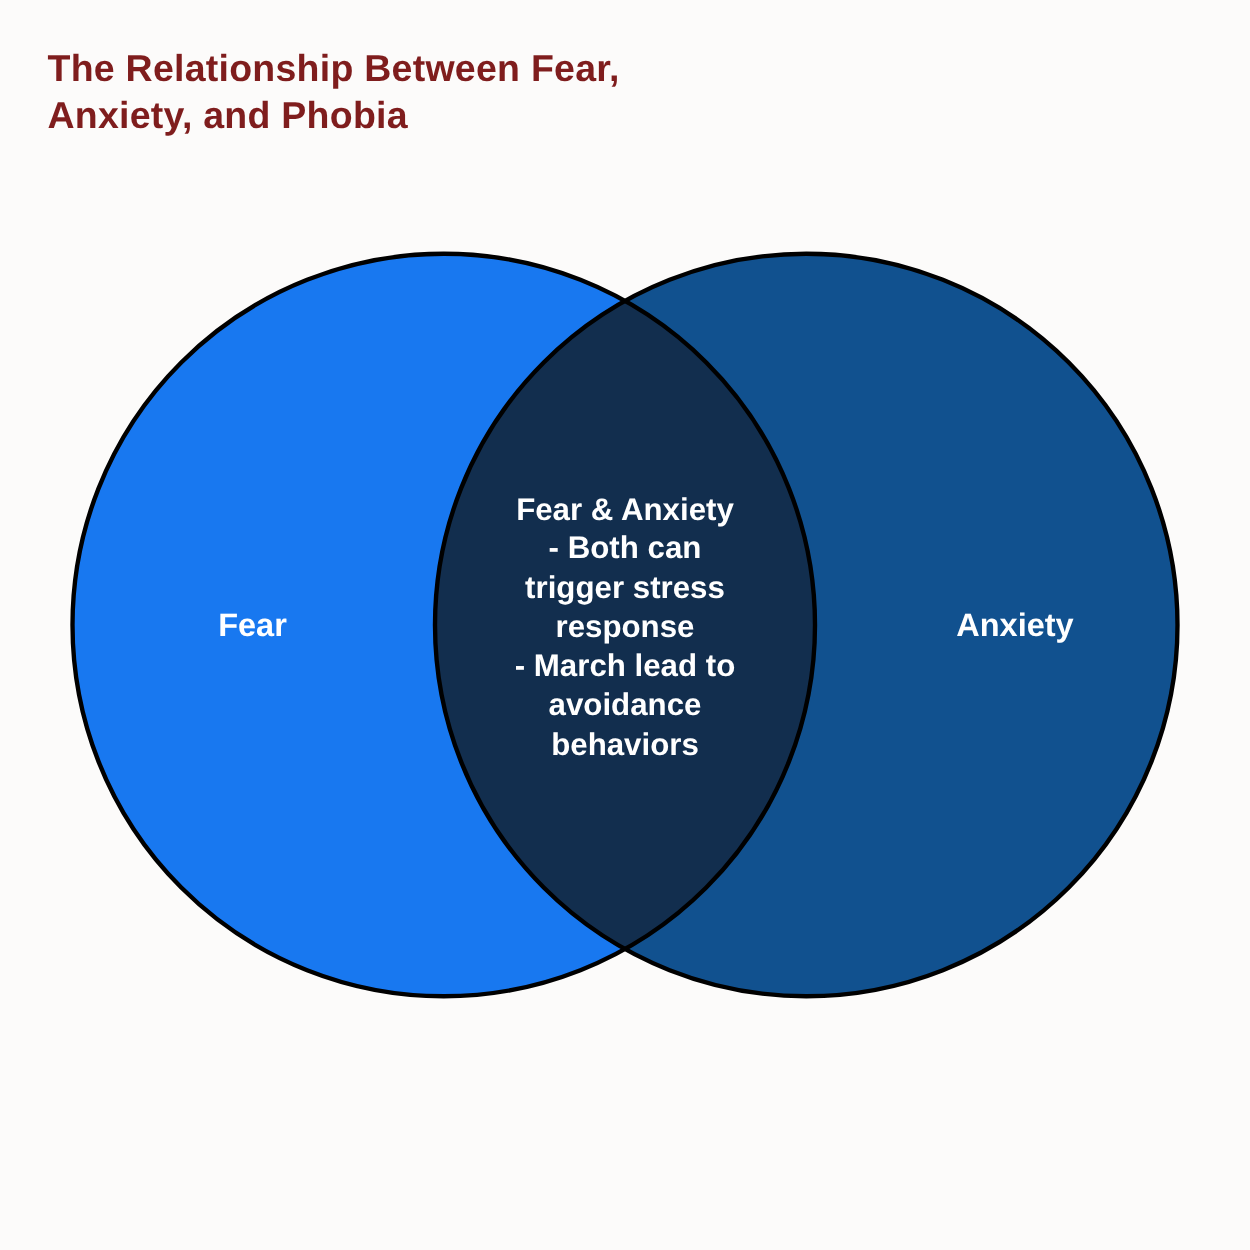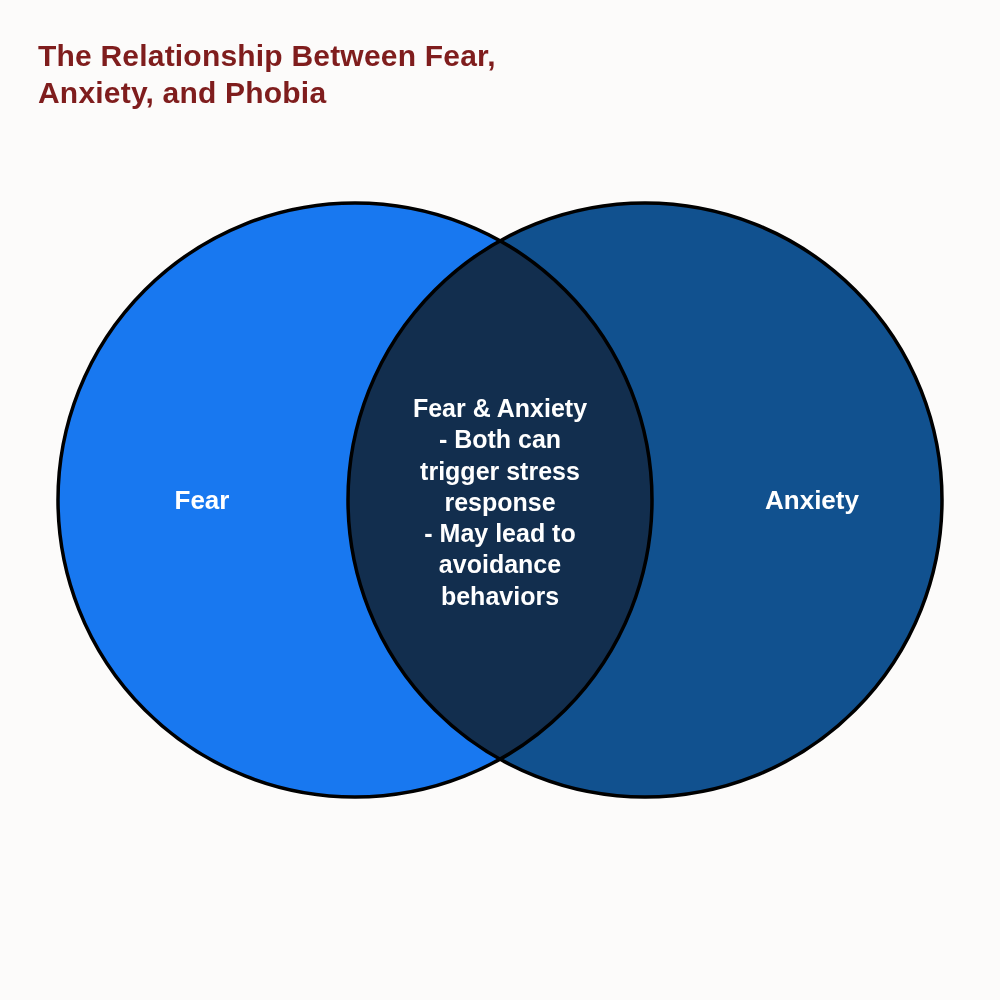--- a/index.html
+++ b/index.html
@@ -86,20 +86,20 @@
     <circle cx="645" cy="500" r="297" fill="none" stroke-width="3.5" stroke="#000000"></circle>
   </svg>
 
   <div class="label left-label">
     <div>Fear</div>
   </div>
 
   <div class="label overlap-label">
     <div>Fear &amp; Anxiety</div>
     <div>- Both can trigger stress response</div>
-    <div>- May lead to avoidance behaviors</div>
+    <div>- March lead to avoidance behaviors</div>
   </div>
 
   <div class="label right-label">
     <div>Anxiety</div>
   </div>
 
 </div>
 
 </body></html>

